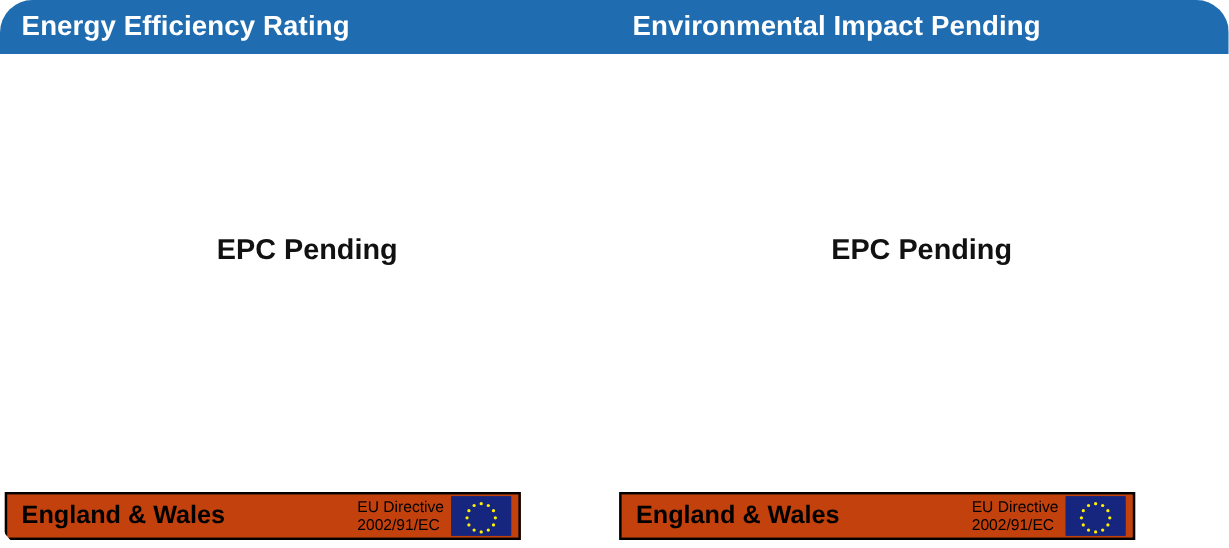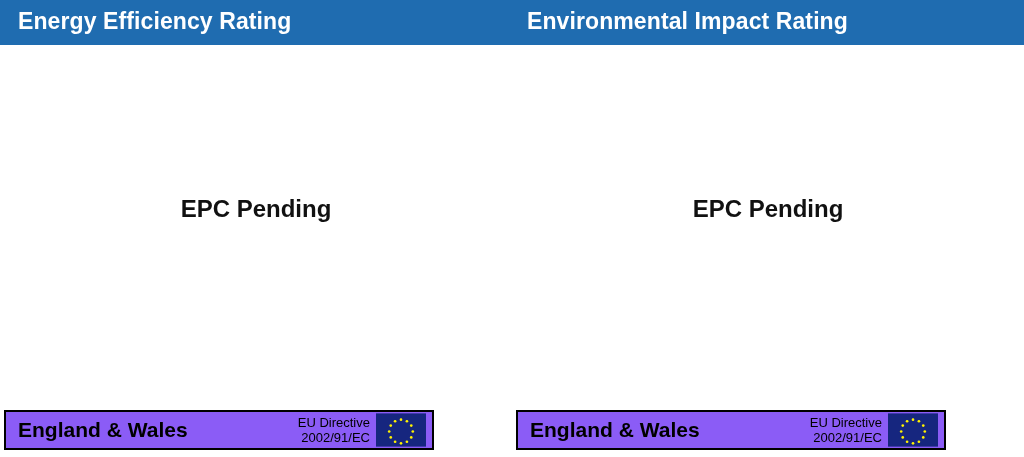--- a/index.html
+++ b/index.html
@@ -10,20 +10,21 @@
   body {
     font-family: "Liberation Sans", sans-serif;
   }
 
   #epc-graphic {
     position: relative;
     width: 1024px;
     height: 457px;
     background: #ffffff;
     overflow: hidden;
+    border-radius: 27px;
   }
 
   
   .header-bar {
     position: absolute;
     left: 0;
     top: 0;
     width: 1024px;
     height: 45px;
     background: #1f6cb0;
@@ -65,38 +66,38 @@
 
   
   .footer-box {
     position: absolute;
     left: 4px;
     top: 365px;
     width: 430px;
     height: 40px;
     box-sizing: border-box;
     border: 2px solid #000000;
-    background: #8b5cf6;
+    background: #c2410c;
   }
   .footer-region {
     position: absolute;
     left: 12px;
     top: 50%;
     transform: translateY(-50%);
     font-size: 21px;
     font-weight: bold;
     color: #000000;
     white-space: nowrap;
   }
   .footer-directive {
     position: absolute;
     right: 62px;
     top: 50%;
     transform: translateY(-50%);
-    text-align: right;
+    text-align: left;
     font-size: 13px;
     line-height: 15px;
     color: #000000;
     white-space: nowrap;
   }
   .footer-directive span { display: block; }
 
   
   .eu-flag {
     position: absolute;
@@ -114,21 +115,21 @@
     height: 33px;
   }
 </style>
 </head>
 <body>
 
 <div id="epc-graphic">
 
   <div class="header-bar">
     <div class="header-title left">Energy Efficiency Rating</div>
-    <div class="header-title right">Environmental Impact Rating</div>
+    <div class="header-title right">Environmental Impact Pending</div>
   </div>
 
   <div class="panel left">
 
     <div class="pending-note">EPC Pending</div>
 
     <div class="footer-box">
       <div class="footer-region">England &amp; Wales</div>
 
       <div class="footer-directive">

